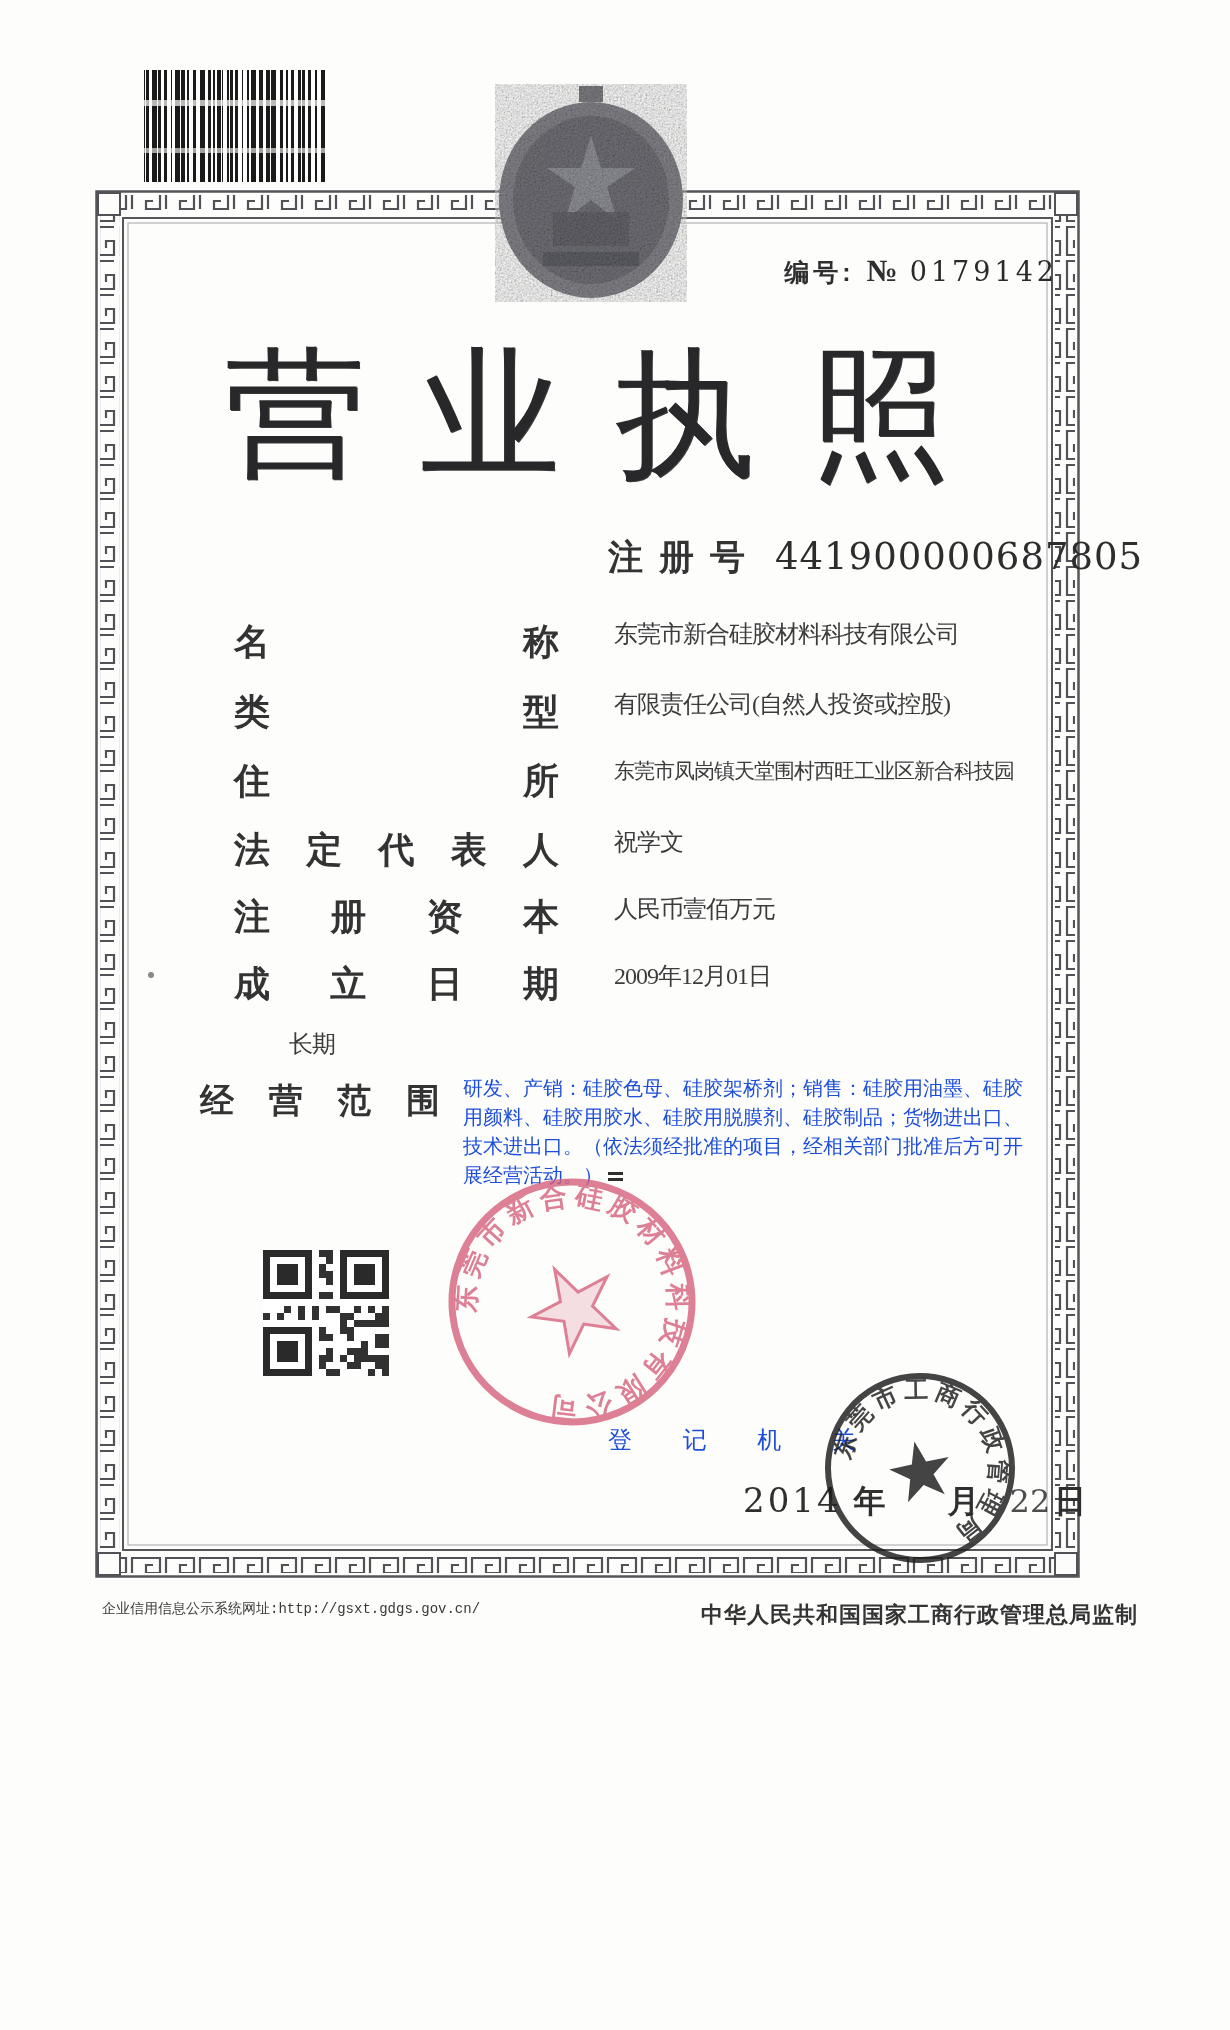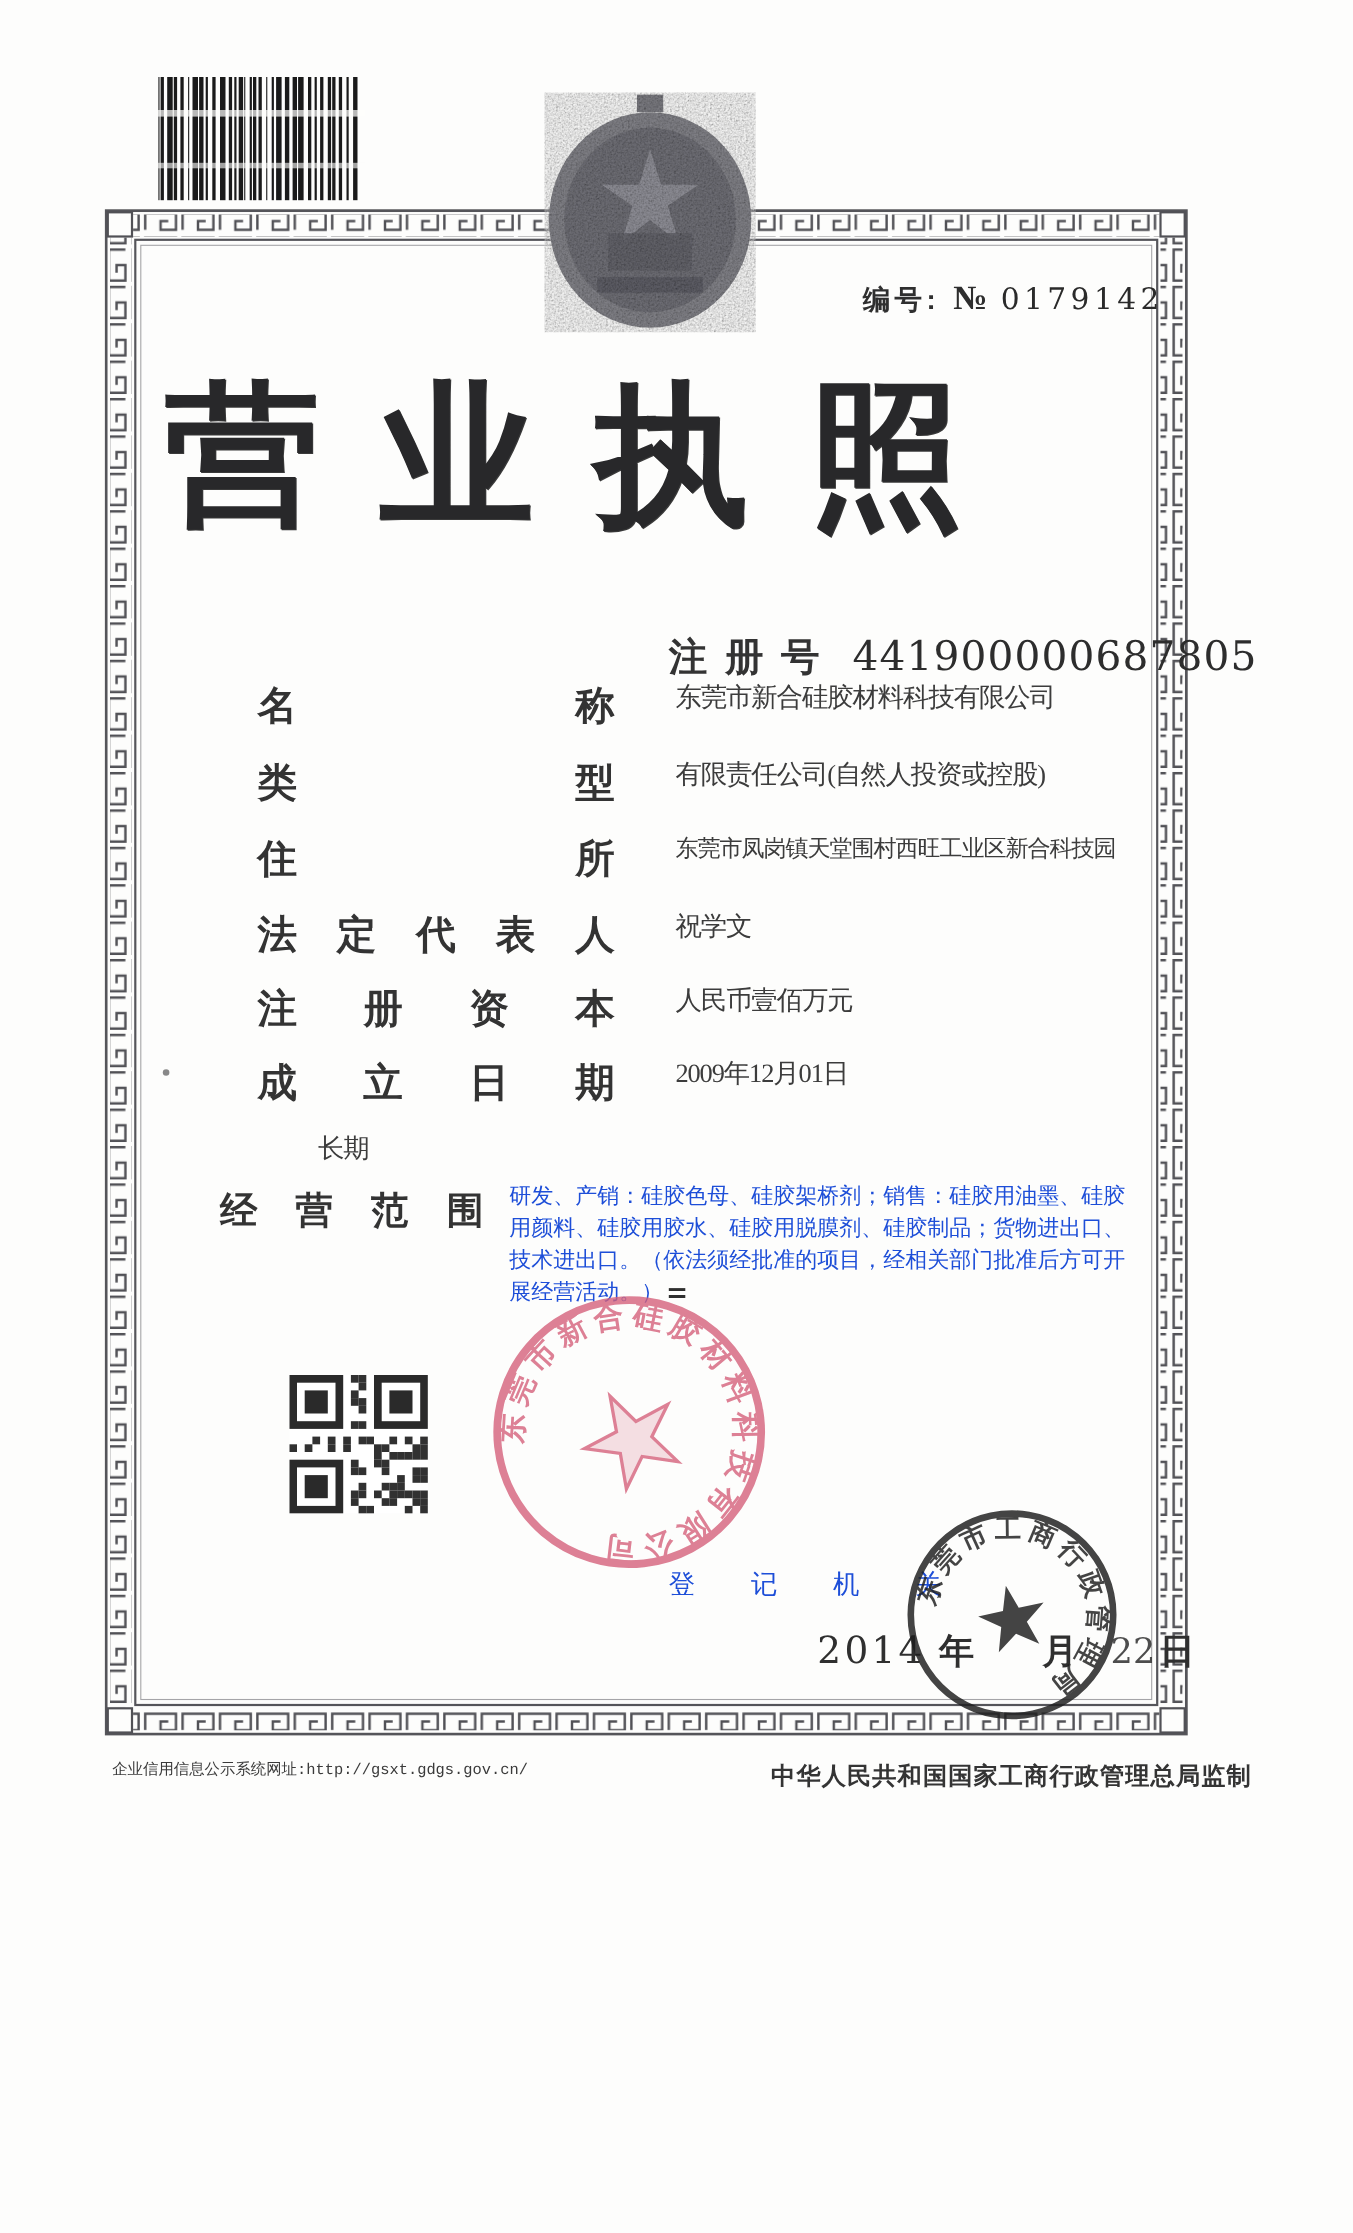--- a/index.html
+++ b/index.html
@@ -14,27 +14,27 @@
   .emblem-wrap{position:absolute;left:495px;top:84px;width:192px;height:218px;z-index:5;}
   
   .frame{position:absolute;left:95px;top:190px;width:985px;height:1388px;z-index:1;}
   
   .serial{position:absolute;top:253px;right:172px;z-index:3;display:flex;align-items:baseline;gap:12px;}
   .serial .s-label{font-size:25px;letter-spacing:4px;color:#2f2f2f;font-weight:700;}
   .serial .s-symbol{font-family:"Liberation Serif",serif;font-size:31px;font-weight:900;}
   .serial .s-number{font-family:"DejaVu Serif",serif;font-size:27px;letter-spacing:4px;color:#2a2a2a;}
   
   .title{
-    position:absolute;left:95px;top:340px;width:985px;z-index:3;
-    font-size:140px;line-height:1.05;font-weight:700;color:#28282a;
+    position:absolute;left:95px;top:340px;width:985px;text-align:center;z-index:3;
+    font-size:140px;line-height:1.05;font-weight:400;color:#28282a;
     letter-spacing:55px;text-indent:55px;white-space:nowrap;
     text-shadow:1px 1px 0 #3a3a3a;
   }
   
-  .regline{position:absolute;left:608px;top:534px;z-index:3;display:flex;align-items:baseline;margin-top:40px;}
+  .regline{position:absolute;left:608px;top:534px;z-index:3;display:flex;align-items:baseline;}
   .regline .r-label{font-size:35px;font-weight:700;letter-spacing:16px;color:#333;}
   .regline .r-number{font-family:"DejaVu Serif",serif;font-size:37px;letter-spacing:1px;color:#2d2d2d;margin-left:14px;}
   
   .frow{position:absolute;left:200px;display:flex;align-items:flex-start;z-index:3;margin-left:34px;}
   .flabel{
     display:inline-block;width:325px;font-size:36px;font-weight:700;color:#333;
     text-align:justify;text-align-last:justify;flex:none;
   }
   .fvalue{font-family:"Liberation Serif",serif;font-size:24px;letter-spacing:-1px;color:#3c3c3c;margin-left:55px;white-space:nowrap;}
   .fvalue.long{font-size:21px;letter-spacing:-1px;}

